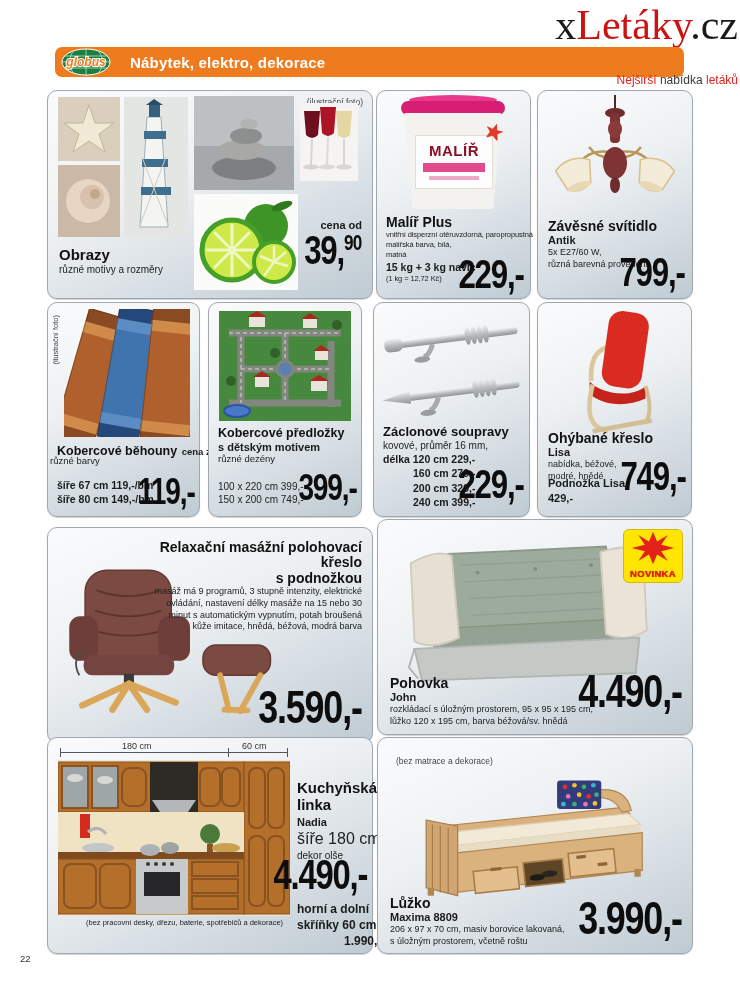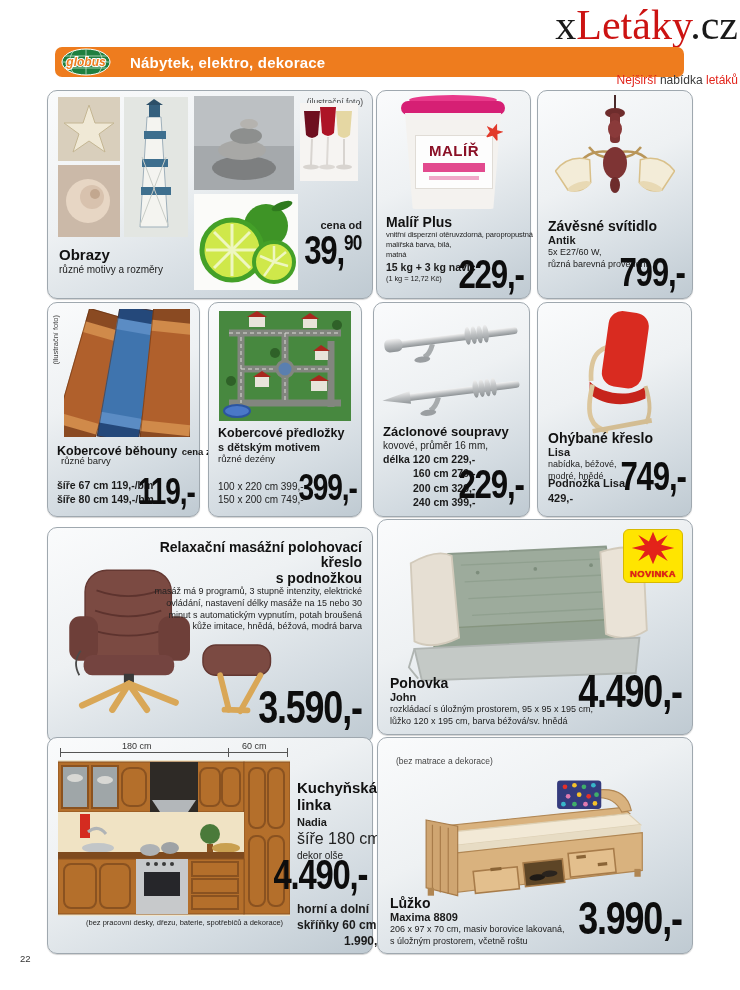--- a/index.html
+++ b/index.html
@@ -225,21 +225,21 @@
     <div class="abs vert-note" style="left:3px;top:12px;">(ilustrační foto)</div>
     <div class="imgbox" style="left:16px;top:6px;width:126px;height:128px;">
       <div class="rug brown" style="left:6px;top:2px;transform:rotate(16deg);"></div>
       <div class="rug blue" style="left:44px;top:-2px;transform:rotate(10deg);"></div>
       <div class="rug brown" style="left:82px;top:-2px;width:48px;height:140px;transform:rotate(6deg);"></div>
     </div>
     <div class="abs" style="left:9px;top:138px;white-space:nowrap;">
       <span class="p-title sm">Kobercové běhouny</span>
       <span class="p-sub" style="font-size:9.5px;">cena za bm</span>
     </div>
-    <div class="abs p-desc" style="left:13px;top:152px;font-size:9.5px;">různé barvy</div>
+    <div class="abs p-desc" style="left:2px;top:152px;font-size:9.5px;">různé barvy</div>
     <div class="abs" style="left:9px;bottom:10px;">
       <div class="p-bold">šíře 67 cm 119,-/bm</div>
       <div class="p-bold">šíře 80 cm 149,-/bm</div>
     </div>
     <div class="abs" style="right:4px;bottom:8px;"><span class="price md">119,-</span></div>
   </div>
 
   <div class="card" style="left:208px;top:302px;width:152px;height:213px;">
     <svg class="abs" style="left:10px;top:8px;" width="132" height="110" viewBox="0 0 132 110">
       <rect width="132" height="110" fill="#47883f"></rect>

